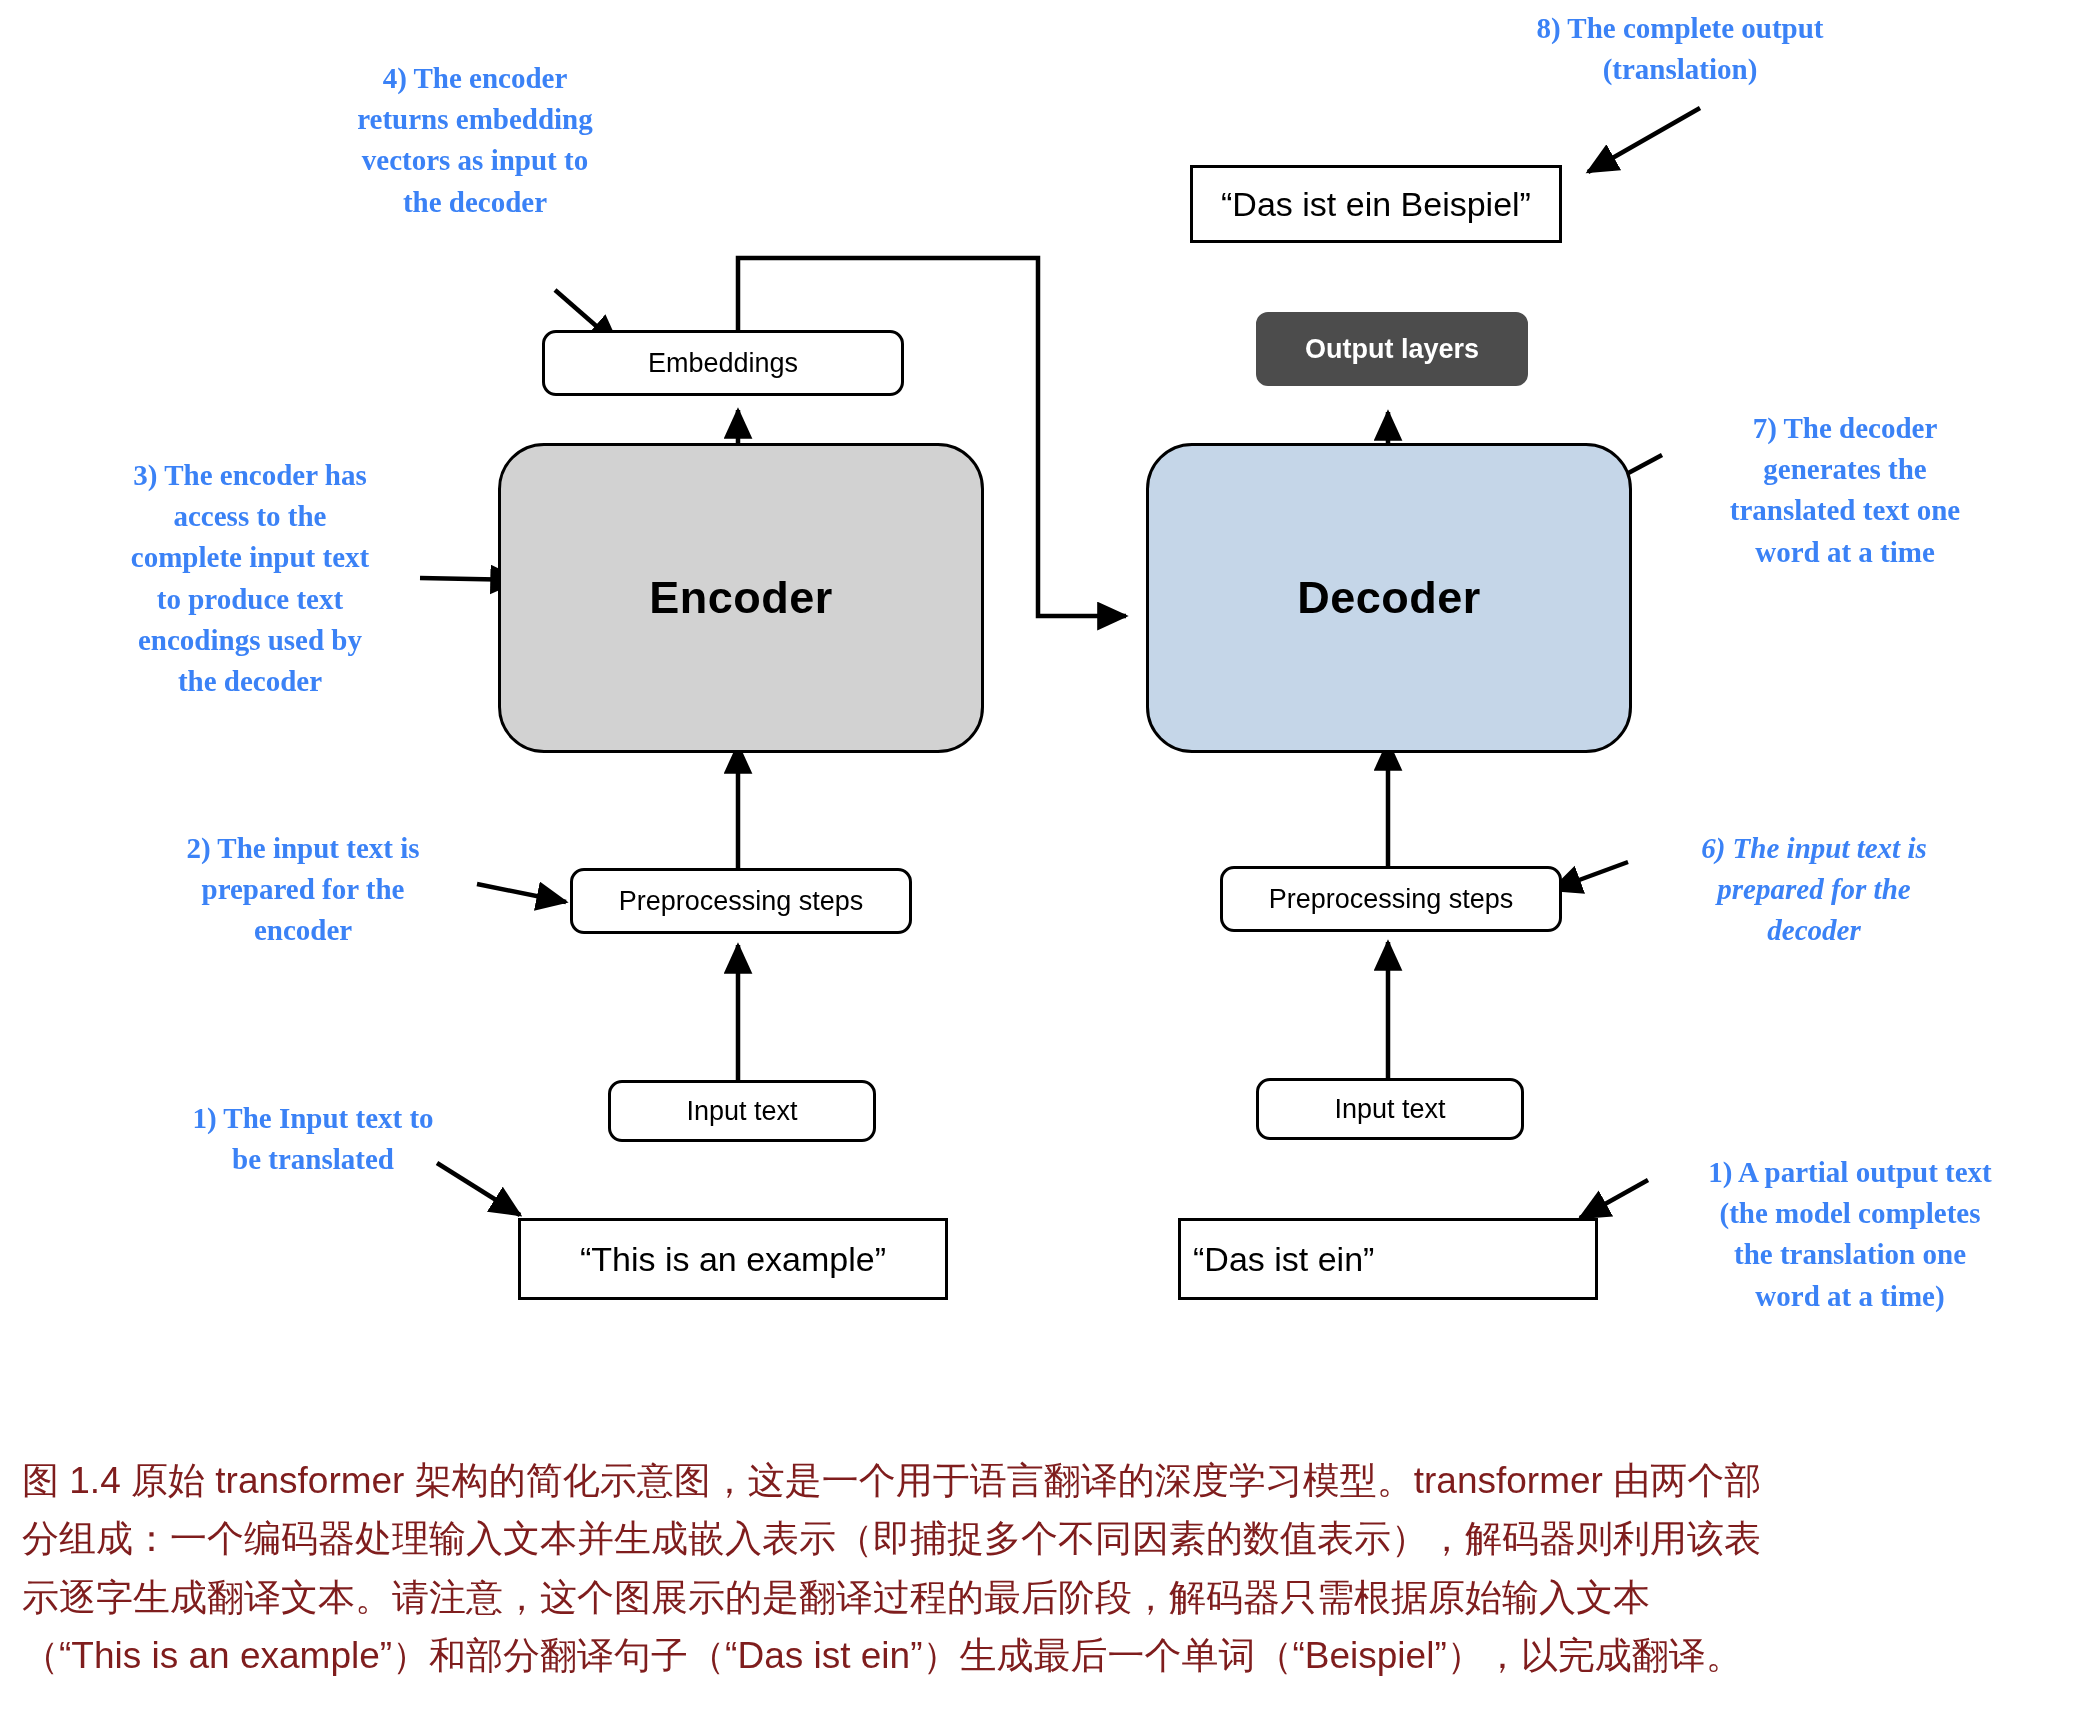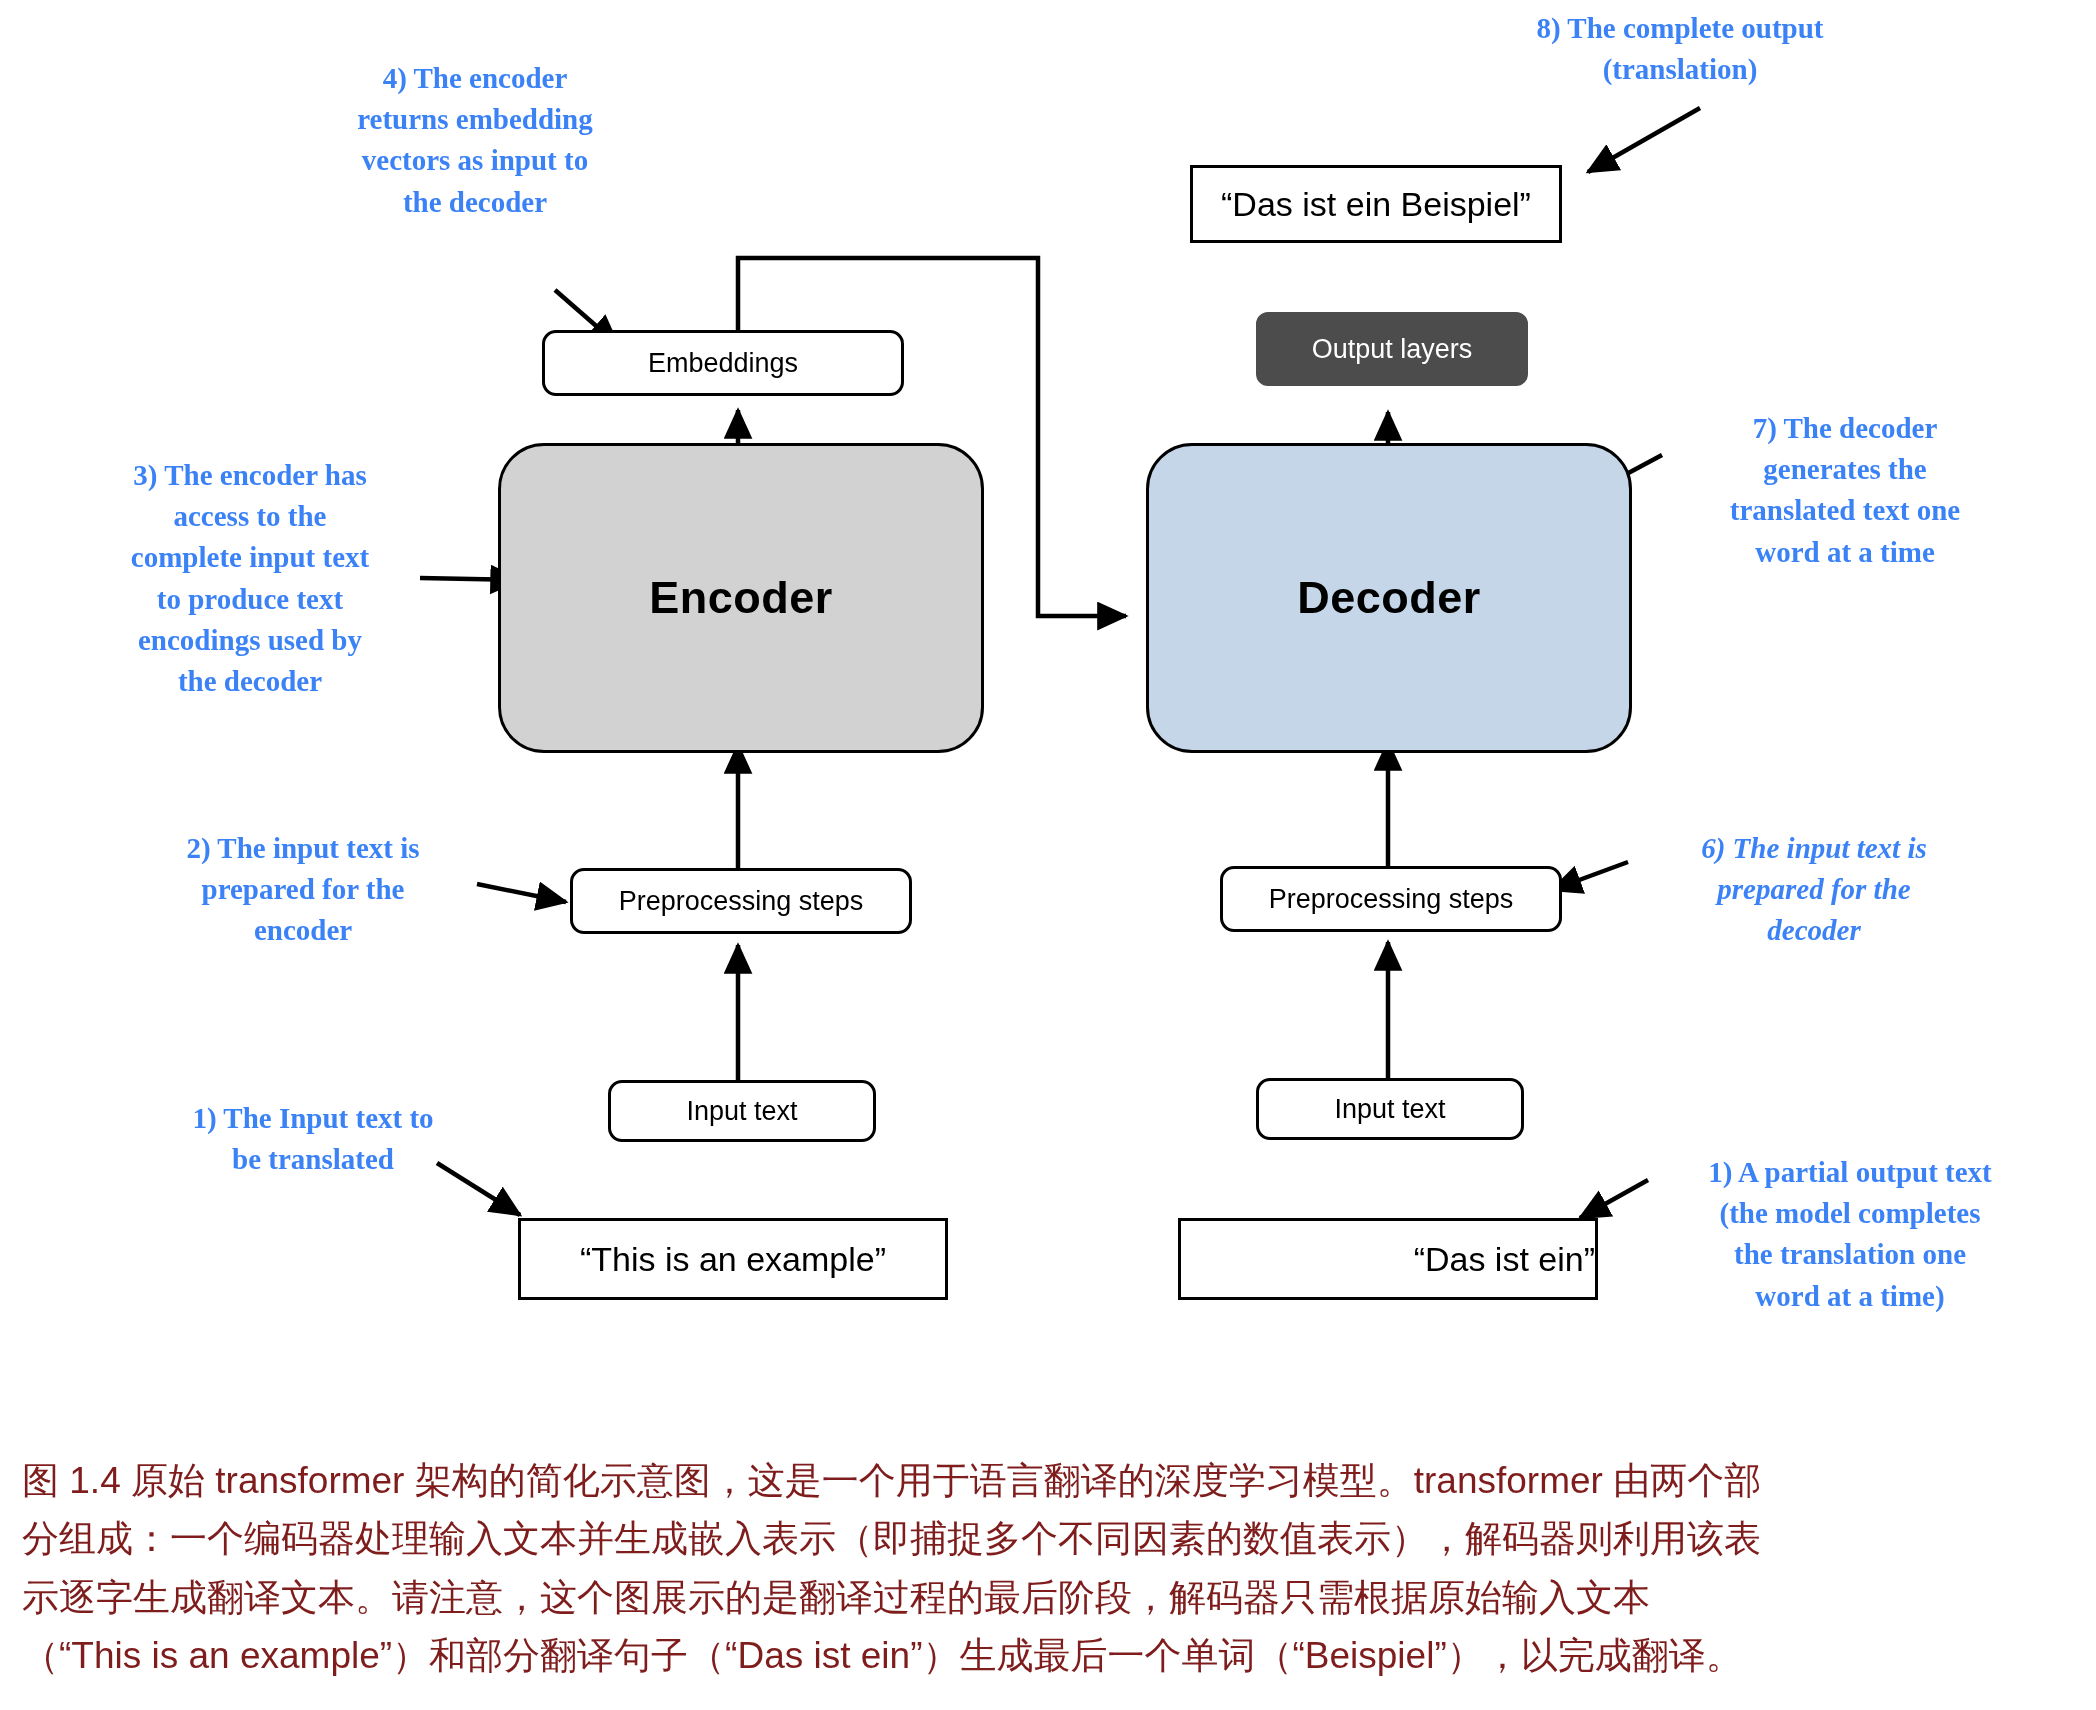--- a/index.html
+++ b/index.html
@@ -51,20 +51,21 @@
   .decoder-block {
     background: #c5d6e8;
     font-size: 45px;
   }
   .output-layers {
     background: #4c4c4c;
     color: #ffffff;
     border: 2px solid #4c4c4c;
     border-radius: 12px;
     font-size: 27px;
+    font-weight: bold;
   }
   .small-label { font-size: 27px; }
   .quote-box { font-size: 34px; }
 
   
   .anno {
     position: absolute;
     font-family: "Liberation Serif", serif;
     font-weight: bold;
     font-size: 29px;
@@ -165,21 +166,21 @@
     <span data-name="output-layers-label">Output layers</span>
   </div>
 
   <div class="node quote-box" data-name="complete-translation-box" style="left:1190px; top:165px; width:372px; height:78px;">
     <span data-name="complete-translation-label">“Das ist ein Beispiel”</span>
   </div>
 
   <div class="node quote-box" data-name="partial-translation-box" style="left:1178px; top:1218px; width:420px; height:82px;">
     <span data-name="partial-translation-label">“Das ist ein”</span>
     <style>
-      [data-name="partial-translation-box"] { justify-content: flex-end; padding-left: 36px; }
+      [data-name="partial-translation-box"] { justify-content: flex-start; padding-left: 12px; }
     </style>
   </div>
 
   <div class="anno center" data-name="annotation-1" style="left:148px; top:1098px; width:330px; white-space:pre-line;">1) The Input text to
 be translated</div>
 
   <div class="anno center" data-name="annotation-2" style="left:138px; top:828px; width:330px; white-space:pre-line;">2) The input text is
 prepared for the
 encoder</div>
 

